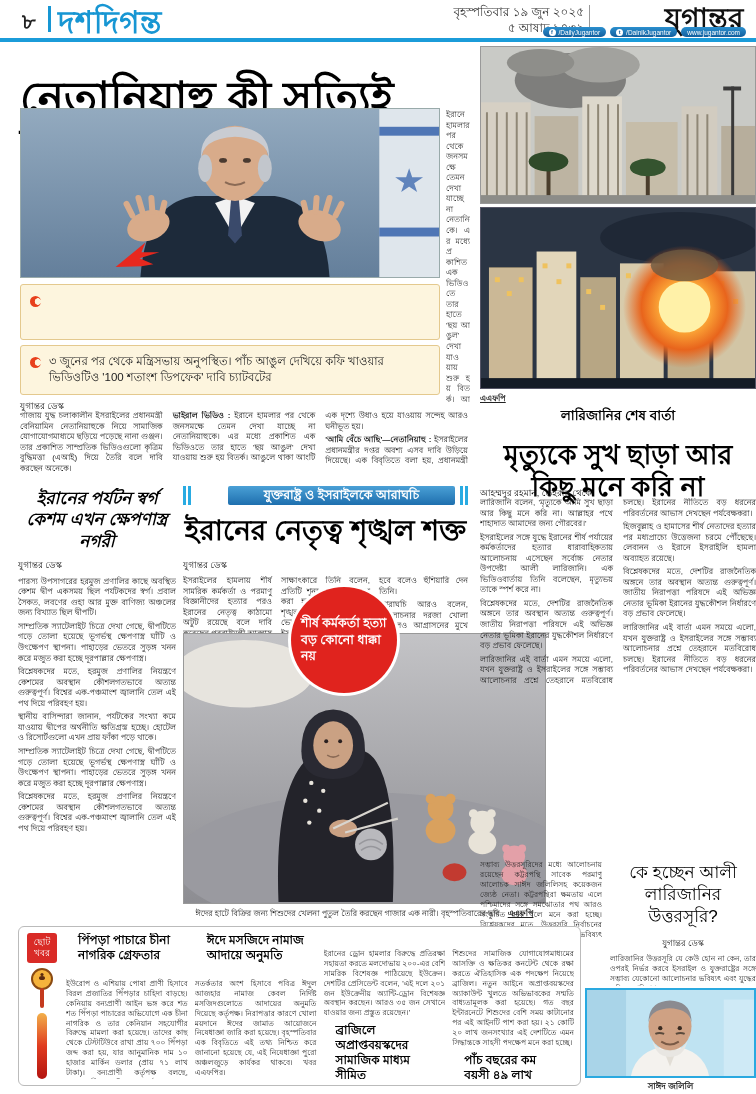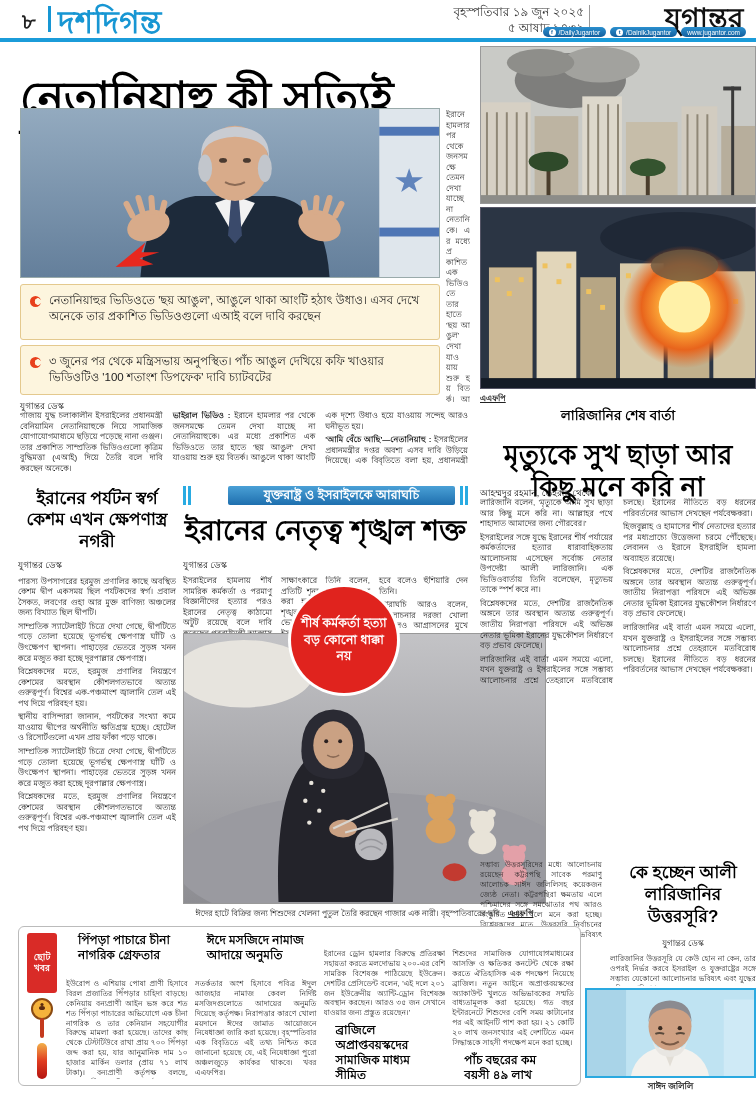--- a/index.html
+++ b/index.html
@@ -38,64 +38,64 @@
     font-size:6px;line-height:1.35;color:#333;word-break:break-all;text-align:justify;}
   .cap-box{position:absolute;left:20px;width:420px;background:#fdf5de;border:1px solid #e4c98e;border-radius:3px;
     display:flex;gap:8px;padding:7px 9px;font-size:11.5px;line-height:1.4;color:#222;}
   .cap-box .bullet{flex:0 0 11px;width:11px;height:11px;margin-top:4px;border-radius:50%;
     background:radial-gradient(circle at 72% 50%, #fdf5de 0 3px, #e8401c 3.5px);}
   .lead-byline{position:absolute;left:20px;top:399px;}
   .lead-body{position:absolute;left:20px;top:411px;width:448px;height:72px;overflow:hidden;column-count:3;column-gap:10px;}
 
   
   .qeshm{position:absolute;left:18px;top:488px;width:158px;height:436px;overflow:hidden;}
-  .qeshm h2{margin:0 0 6px;font-size:17px;line-height:1.25;text-align:center;font-weight:bold;color:#000;}
+  .qeshm h2{margin:0 0 6px;font-size:17px;line-height:1.25;text-align:center;font-weight:bold;color:#000;font-style:italic;}
   .qeshm .byline{display:block;margin-bottom:4px;}
 
   
   .leader{position:absolute;left:183px;top:486px;width:285px;}
   .kicker-bar{display:flex;align-items:center;gap:5px;height:19px;}
   .kbars{display:flex;gap:2px;}
   .kbars i{display:block;width:3px;height:19px;background:#29abe2;}
   .kicker-label{flex:1;background:linear-gradient(#4aa0d6,#1e6fae);color:#fff;font-size:12.5px;font-weight:bold;
     text-align:center;line-height:19px;border-radius:2px;margin-left:32px;}
   .leader h2{margin:4px 0 2px;font-size:28px;text-align:center;font-weight:bold;color:#000;}
   .leader .byline{display:block;margin:2px 0 3px;}
   .leader-body{height:76px;overflow:hidden;column-count:3;column-gap:9px;}
   .red-circle{position:absolute;left:291px;top:587px;width:106px;height:106px;border-radius:50%;
-    background:#e0231e;color:#fff;display:flex;align-items:center;justify-content:center;text-align:center;
+    background:#e0231e;color:#fff;display:flex;align-items:center;justify-content:center;text-align:left;
     font-size:12.5px;font-weight:bold;line-height:1.35;padding:10px;box-shadow:0 0 0 3px #fff;z-index:5;}
 
   
   .gaza-photo{position:absolute;left:183px;top:633px;width:363px;height:271px;overflow:hidden;border:1px solid #999;}
   .gaza-cap{position:absolute;left:183px;top:907px;width:363px;display:flex;justify-content:center;gap:8px;}
 
   
   .rphoto1{position:absolute;left:480px;top:46px;width:276px;height:158px;overflow:hidden;border:1px solid #999;}
   .rphoto2{position:absolute;left:480px;top:207px;width:276px;height:182px;overflow:hidden;border:1px solid #556;}
   .rcap{position:absolute;left:480px;top:392px;width:276px;display:flex;justify-content:space-between;gap:6px;}
   .lar-kicker{position:absolute;left:480px;top:405px;width:276px;text-align:center;font-size:13.5px;font-weight:bold;color:#000;}
   .lar-hl{position:absolute;left:480px;top:418px;width:276px;text-align:center;font-size:27px;font-weight:bold;line-height:1.18;color:#000;}
   .lar-byline{position:absolute;left:480px;top:486px;}
   .lar-body{position:absolute;left:480px;top:498px;width:276px;height:360px;overflow:hidden;column-count:2;column-gap:10px;}
   .succ-row{position:absolute;left:480px;top:860px;width:276px;height:126px;display:flex;gap:8px;overflow:hidden;}
   .succ-filler{flex:0 0 122px;font-size:7.5px;line-height:1.33;text-align:justify;color:#222;overflow:hidden;}
   .succ-main{flex:1;text-align:center;}
-  .succ-main h2{margin:2px 0 4px;font-size:17px;font-weight:bold;line-height:1.3;color:#000;}
+  .succ-main h2{margin:2px 0 4px;font-size:17px;font-weight:normal;line-height:1.3;color:#000;}
   .succ-main .byline{font-size:8.5px;}
   .succ-txt{font-size:7.5px;line-height:1.3;text-align:justify;margin-top:3px;overflow:hidden;height:34px;}
   .jalili{position:absolute;left:585px;top:988px;width:171px;height:90px;border:2px solid #2aa9e0;overflow:hidden;background:#bfe3f2;}
   .jalili-cap{position:absolute;left:585px;top:1080px;width:171px;text-align:center;font-size:8.5px;font-weight:bold;}
 
   
   .briefs{position:absolute;left:18px;top:926px;width:563px;height:160px;border:1px solid #bbb;border-radius:6px;
     display:flex;gap:7px;padding:6px;background:#fff;}
   .rail{flex:0 0 34px;display:flex;flex-direction:column;align-items:center;gap:3px;}
-  .rail .badge{background:#d92b27;color:#fff;font-size:9px;font-weight:bold;text-align:center;line-height:1.2;
-    border-radius:3px;padding:19px 4px;width:30px;}
+  .rail .badge{background:#d92b27;color:#fff;font-size:9px;font-weight:normal;text-align:center;line-height:1.2;
+    border-radius:3px;padding:4px 4px;width:30px;}
   .rail .tail{width:10px;flex:1;background:linear-gradient(#f2b04a,#e03c20,#b31410);border-radius:5px;}
   .bcol{flex:1;overflow:hidden;}
   .bcol h3{margin:0 12px 3px;font-size:12px;line-height:1.25;font-weight:bold;color:#000;}
   .bcol h3.mid{margin-top:5px;}
   .bcol p{margin:16px 0 3px;font-size:7.5px;line-height:1.32;text-align:justify;color:#222;}
 </style>
 </head>
 <body>
 
 <div id="paper">
@@ -159,21 +159,20 @@
     </svg>
   </div>
 
   <div class="narrow-col body-txt">
     <p>ইরানে হামলার পর থেকে জনসমক্ষে তেমন দেখা যাচ্ছে না নেতানিয়াহুকে। এর মধ্যে প্রকাশিত এক ভিডিওতে তার হাতে 'ছয় আঙুল' দেখা যাওয়ায় শুরু হয় বিতর্ক। আঙুলে থাকা আংটি এক দৃশ্যে উধাও হয়ে যাওয়ায় সন্দেহ আরও ঘনীভূত হয়।</p>
 
   </div>
 
   <div class="cap-box" style="top:284px;height:56px;">
     <span class="bullet"></span>
-    <span>নেতানিয়াহুর ভিডিওতে 'ছয় আঙুল', আঙুলে থাকা আংটি হঠাৎ উধাও। এসব দেখে অনেকে তার প্রকাশিত ভিডিওগুলো এআই বলে দাবি করছেন</span>
   </div>
   <div class="cap-box" style="top:345px;height:50px;">
     <span class="bullet"></span>
     <span>৩ জুনের পর থেকে মন্ত্রিসভায় অনুপস্থিত। পাঁচ আঙুল দেখিয়ে কফি খাওয়ার ভিডিওটিও '100 শতাংশ ডিপফেক' দাবি চ্যাটবটের</span>
   </div>
 
   <div class="lead-byline byline">যুগান্তর ডেস্ক</div>
   <div class="lead-body body-txt">
     <p>গাজায় যুদ্ধ চলাকালীন ইসরাইলের প্রধানমন্ত্রী বেনিয়ামিন নেতানিয়াহুকে নিয়ে সামাজিক যোগাযোগমাধ্যমে ছড়িয়ে পড়েছে নানা গুঞ্জন। তার প্রকাশিত সাম্প্রতিক ভিডিওগুলো কৃত্রিম বুদ্ধিমত্তা (এআই) দিয়ে তৈরি বলে দাবি করছেন অনেকে।</p>
     <p><b class="lead-in">ভাইরাল ভিডিও :</b> <span>ইরানে হামলার পর থেকে জনসমক্ষে তেমন দেখা যাচ্ছে না নেতানিয়াহুকে। এর মধ্যে প্রকাশিত এক ভিডিওতে তার হাতে 'ছয় আঙুল' দেখা যাওয়ায় শুরু হয় বিতর্ক। আঙুলে থাকা আংটি এক দৃশ্যে উধাও হয়ে যাওয়ায় সন্দেহ আরও ঘনীভূত হয়।</span></p>

